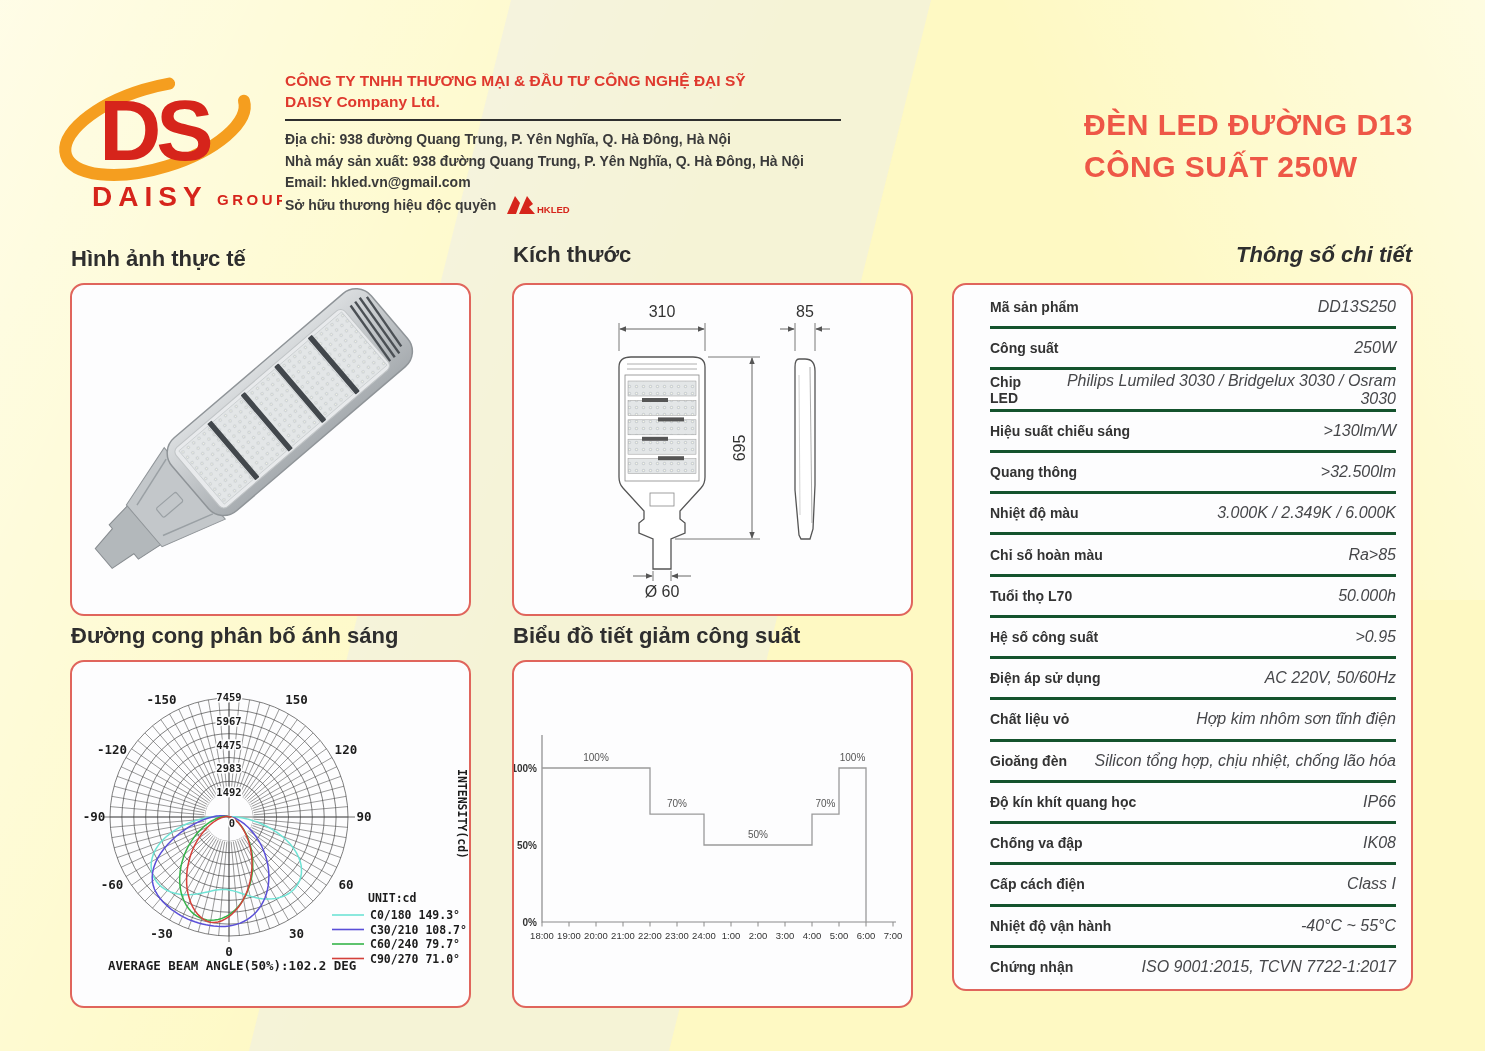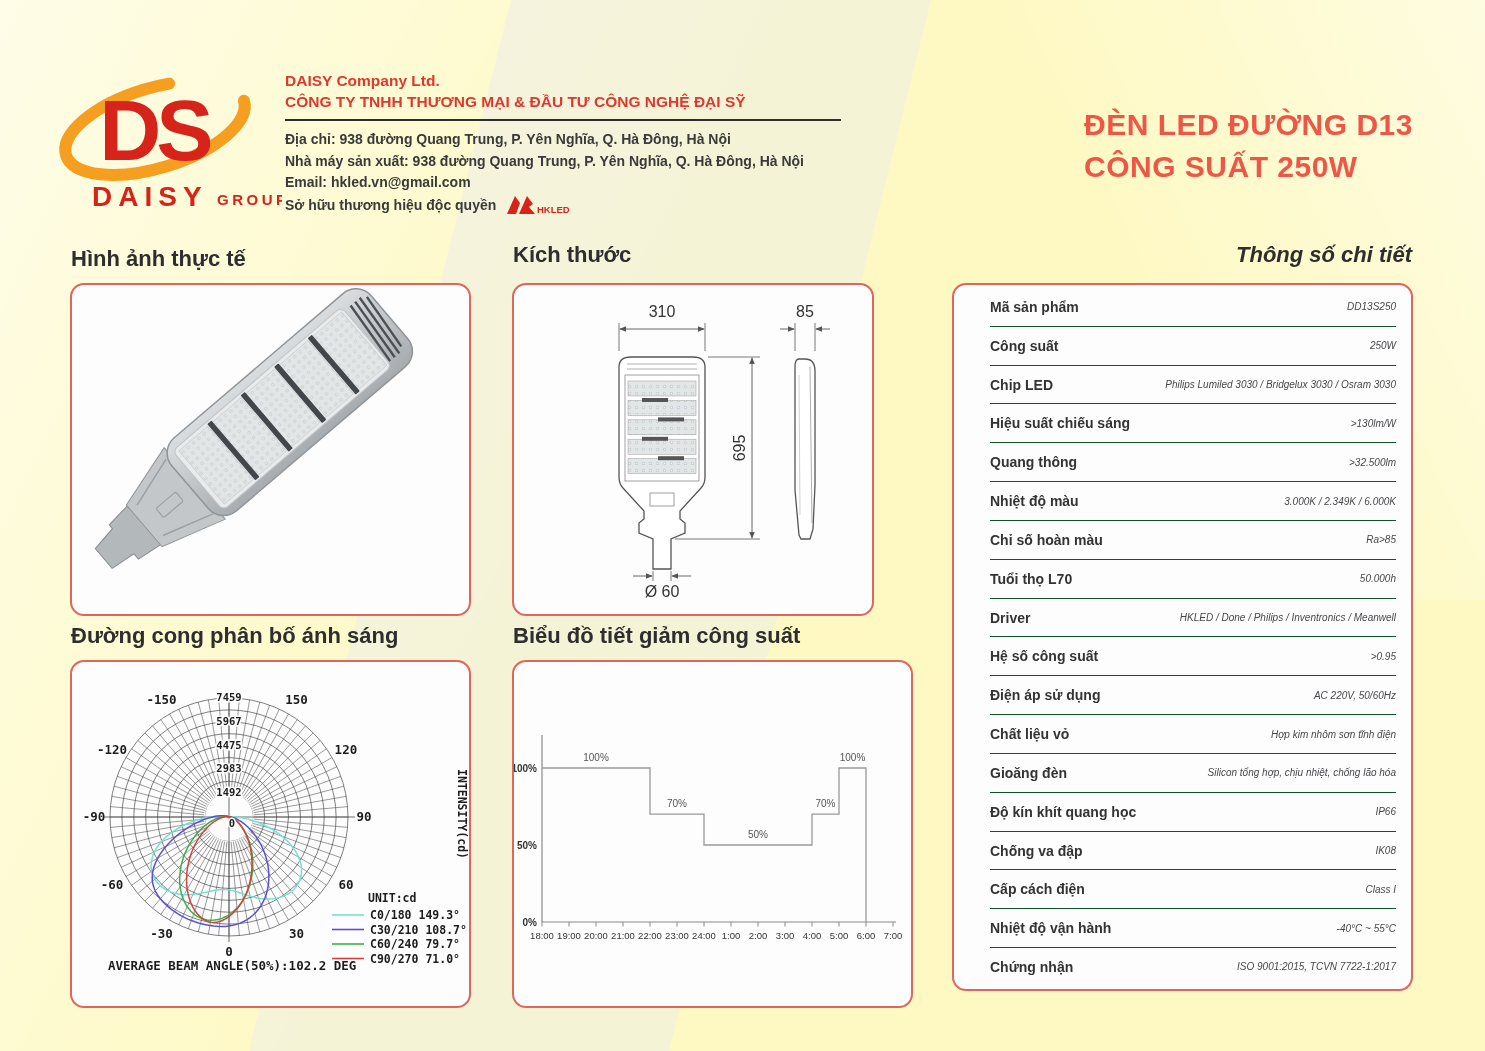--- a/index.html
+++ b/index.html
@@ -23,52 +23,52 @@
          font-size:30px;font-weight:bold;line-height:42px;letter-spacing:.5px;}
   
   .section-h{position:absolute;font-size:22px;font-weight:bold;color:#2e2e2e;}
   #h-photo{left:71px;top:246px;}
   #h-dims{left:513px;top:242px;}
   #h-specs{right:73px;top:242px;text-align:right;font-style:italic;}
   #h-polar{left:71px;top:623px;}
   #h-power{left:513px;top:623px;}
   .panel{position:absolute;background:#fdfdfe;border:2px solid #e0655c;border-radius:14px;box-sizing:border-box;}
   #p-photo{left:70px;top:283px;width:401px;height:333px;}
-  #p-dims{left:512px;top:283px;width:362px;height:333px;}
+  #p-dims{left:512px;top:283px;width:401px;height:333px;}
   #p-specs{left:952px;top:283px;width:461px;height:708px;display:flex;flex-direction:column;padding:3px 0;}
   #p-polar{left:70px;top:660px;width:401px;height:348px;}
   #p-power{left:512px;top:660px;width:401px;height:348px;}
   .panel svg{display:block;}
   
   .spec-row{flex:1;display:flex;justify-content:space-between;align-items:center;
-            margin:0 15px 0 36px;border-bottom:1px solid #14532d;}
+            margin:0 15px 0 36px;border-bottom:3px solid #14532d;}
   .spec-row:last-child{border-bottom:none;}
   .spec-label{font-size:14px;font-weight:bold;color:#333;}
-  .spec-value{font-size:10px;font-style:italic;color:#46474a;text-align:right;}
+  .spec-value{font-size:16px;font-style:italic;color:#46474a;text-align:right;}
 </style>
 </head>
 <body>
 
 <div class="page">
   <div class="facet f1"></div>
   <div class="facet f3"></div>
   <div class="facet f2"></div>
 
   <div class="logo">
     <svg width="232" height="152" viewBox="0 0 232 152">
       <ellipse cx="105" cy="64" rx="93" ry="40" transform="rotate(-17 105 64)" fill="none" stroke="#f59e1f" stroke-width="12" stroke-dasharray="352 90" stroke-linecap="round"></ellipse>
       <text x="104" y="96" text-anchor="middle" font-size="86" font-weight="bold" fill="#d6241b" letter-spacing="-5" font-family="&quot;Liberation Sans&quot;,sans-serif">DS</text>
       <text x="42" y="142" font-size="28" font-weight="bold" fill="#d6241b" letter-spacing="6" font-family="&quot;Liberation Sans&quot;,sans-serif">DAISY</text>
       <text x="167" y="141" font-size="15" font-weight="bold" fill="#d6241b" letter-spacing="3.5" font-family="&quot;Liberation Sans&quot;,sans-serif">GROUP</text>
     </svg>
   </div>
 
   <div class="company">
+    <div class="company-name">CÔNG TY TNHH THƯƠNG MẠI &amp; ĐẦU TƯ CÔNG NGHỆ ĐẠI SỸ</div>
     <div class="company-name">DAISY Company Ltd.</div>
-    <div class="company-name">CÔNG TY TNHH THƯƠNG MẠI &amp; ĐẦU TƯ CÔNG NGHỆ ĐẠI SỸ</div>
     <div class="divider"></div>
     <div class="addr">Địa chỉ: 938 đường Quang Trung, P. Yên Nghĩa, Q. Hà Đông, Hà Nội</div>
     <div class="addr">Nhà máy sản xuất: 938 đường Quang Trung, P. Yên Nghĩa, Q. Hà Đông, Hà Nội</div>
     <div class="addr">Email: hkled.vn@gmail.com</div>
     <div class="trademark">
       <span>Sở hữu thương hiệu độc quyền</span>
       <svg width="70" height="24" viewBox="0 0 70 24">
         <path d="M3,20 L11,2 L16,9 L12,20 Z" fill="#d6241b"></path>
         <path d="M15,20 L23,2 L29,10 L25,13 L31,20 Z" fill="#d6241b"></path>
         <text x="33" y="19" font-size="9.5" font-weight="bold" fill="#d6241b" font-family="&quot;Liberation Sans&quot;,sans-serif">HKLED</text>
@@ -204,24 +204,20 @@
         <span class="spec-label">Nhiệt độ màu</span>
         <span class="spec-value">3.000K / 2.349K / 6.000K</span>
       </div>
       <div class="spec-row">
         <span class="spec-label">Chỉ số hoàn màu</span>
         <span class="spec-value">Ra&gt;85</span>
       </div>
       <div class="spec-row">
         <span class="spec-label">Tuổi thọ L70</span>
         <span class="spec-value">50.000h</span>
-      </div>
-      <div class="spec-row">
-        <span class="spec-label">Driver</span>
-        <span class="spec-value">HKLED / Done / Philips / Inventronics / Meanwell</span>
       </div>
       <div class="spec-row">
         <span class="spec-label">Hệ số công suất</span>
         <span class="spec-value">&gt;0.95</span>
       </div>
       <div class="spec-row">
         <span class="spec-label">Điện áp sử dụng</span>
         <span class="spec-value">AC 220V, 50/60Hz</span>
       </div>
       <div class="spec-row">

